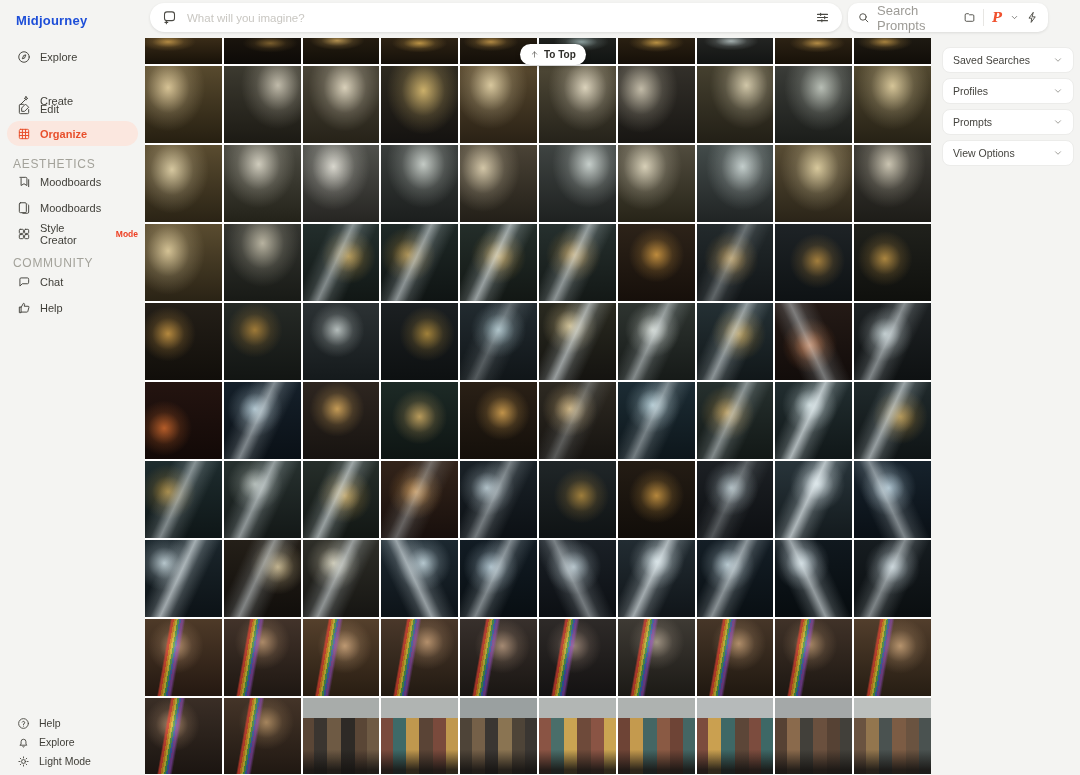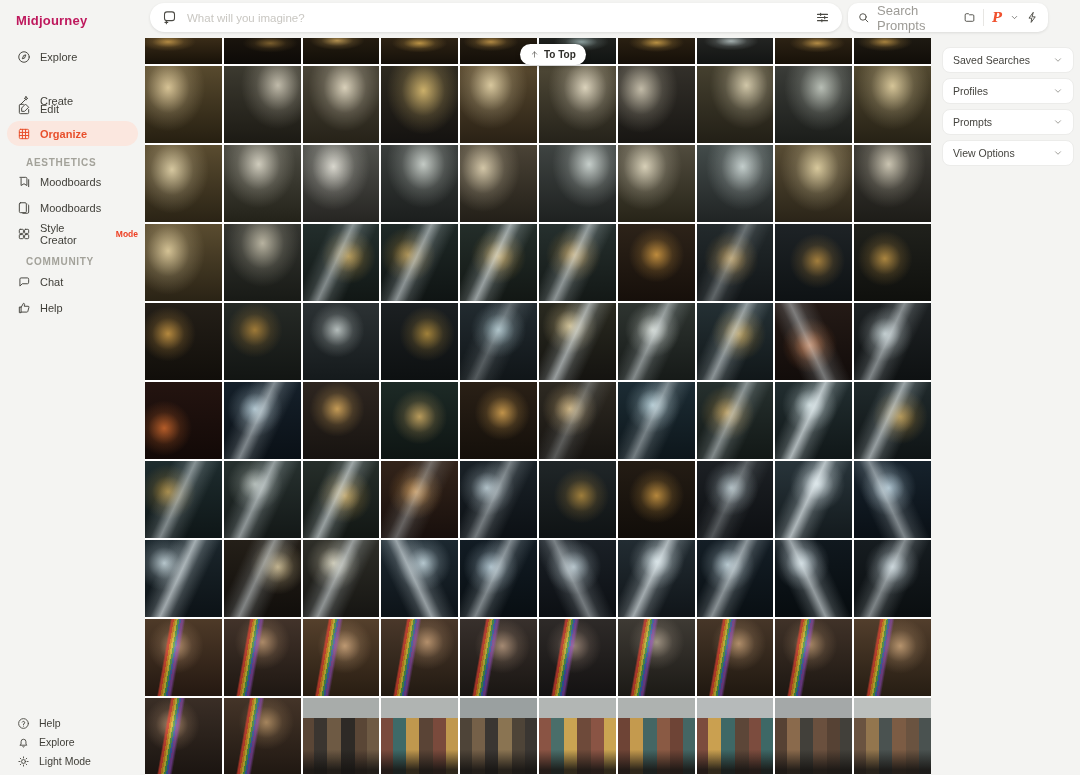--- a/index.html
+++ b/index.html
@@ -9,27 +9,27 @@
     background:#f4f4f2;
     font-family:"Liberation Sans", sans-serif;
     color:#3c3b36;
     -webkit-font-smoothing:antialiased;
   }
   svg { display:block; }
   .ic { stroke:#4a4943; fill:none; stroke-width:1.7; stroke-linecap:round; stroke-linejoin:round; }
 
   
   .sidebar { position:absolute; left:0; top:0; width:145px; height:775px; z-index:3; }
-  .brand { position:absolute; left:16px; top:13px; font-size:13px; font-weight:700; color:#be185d; letter-spacing:.2px; }
+  .brand { position:absolute; left:16px; top:13px; font-size:13px; font-weight:700; color:#1d4ed8; letter-spacing:.2px; }
   .nav-item { position:absolute; left:7px; width:131px; height:25px; display:flex; align-items:center; gap:9px;
     padding-left:10px; border-radius:13px; font-size:11px; font-weight:500; color:#3f3e38; cursor:pointer; }
   .nav-item svg { width:14px; height:14px; flex:none; }
   .nav-item.active { background:#fbe7df; color:#e8502c; font-weight:700; }
   .nav-item.active .ic { stroke:#e8502c; }
-  .sec-label { position:absolute; left:26px; font-size:10px; font-weight:700; letter-spacing:.7px; color:#a3a29a; }
+  .sec-label { position:absolute; left:13px; font-size:12px; font-weight:400; letter-spacing:.7px; color:#a3a29a; }
   .badge { font-size:8.5px; color:#ee3f23; font-weight:700; margin-left:3px; }
   .footer-item { height:20px; font-size:10.5px; }
   .footer-item svg { width:13px; height:13px; }
 
   
   .imagine-bar { position:absolute; left:150px; top:3px; width:692px; height:29px; background:#fff;
     border-radius:15px; box-shadow:0 1px 3px rgba(0,0,0,.10); display:flex; align-items:center;
     padding:0 12px; gap:10px; z-index:6; }
   .imagine-bar svg { width:15px; height:15px; }
   .imagine-ph { flex:1; font-size:11.5px; color:#c9c7c2; }

